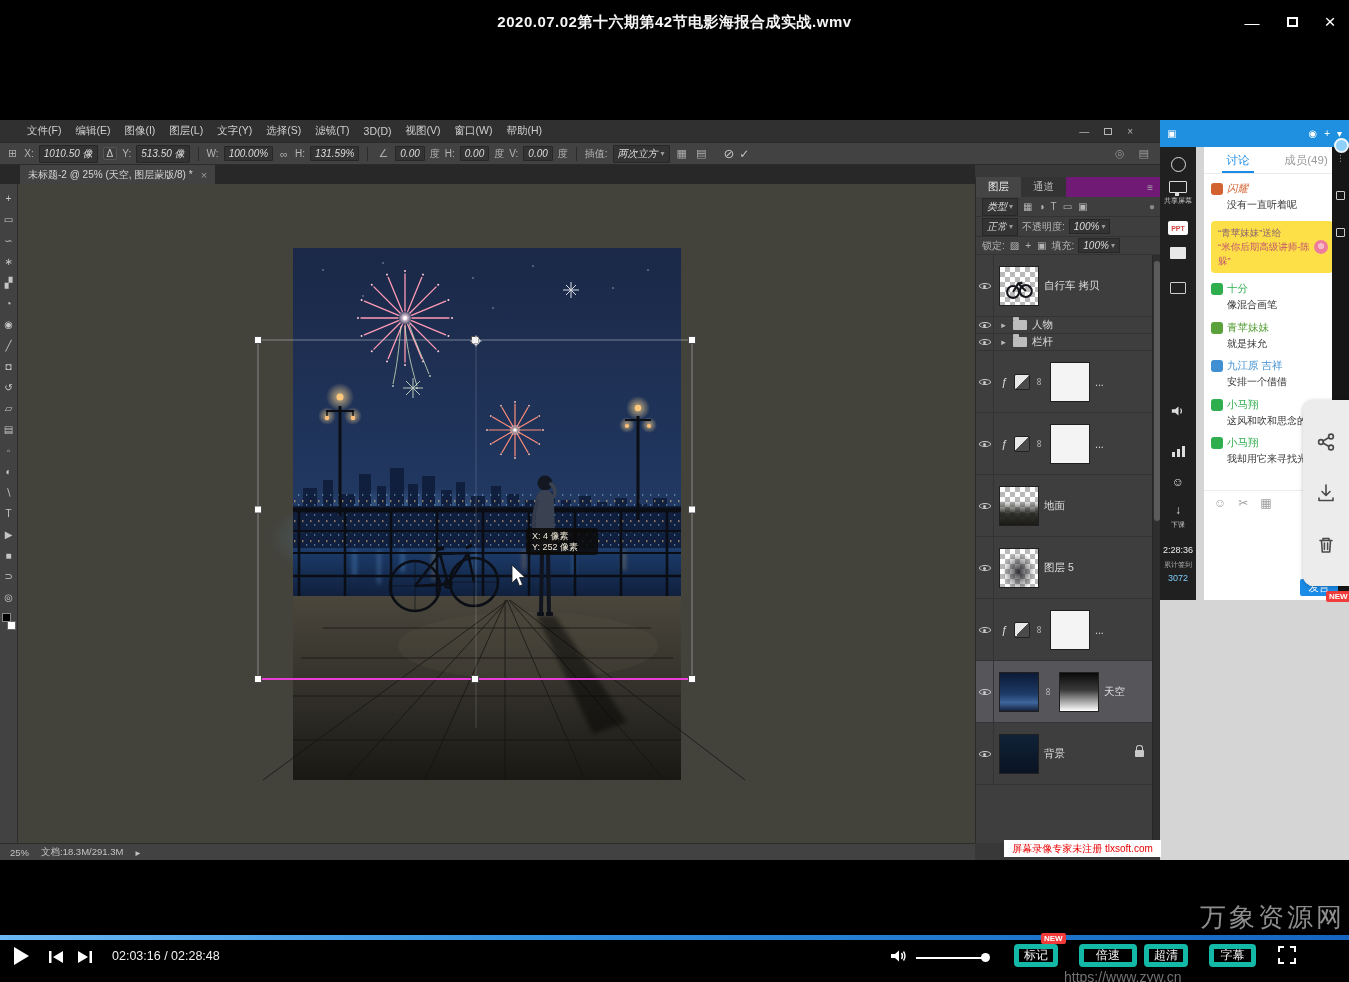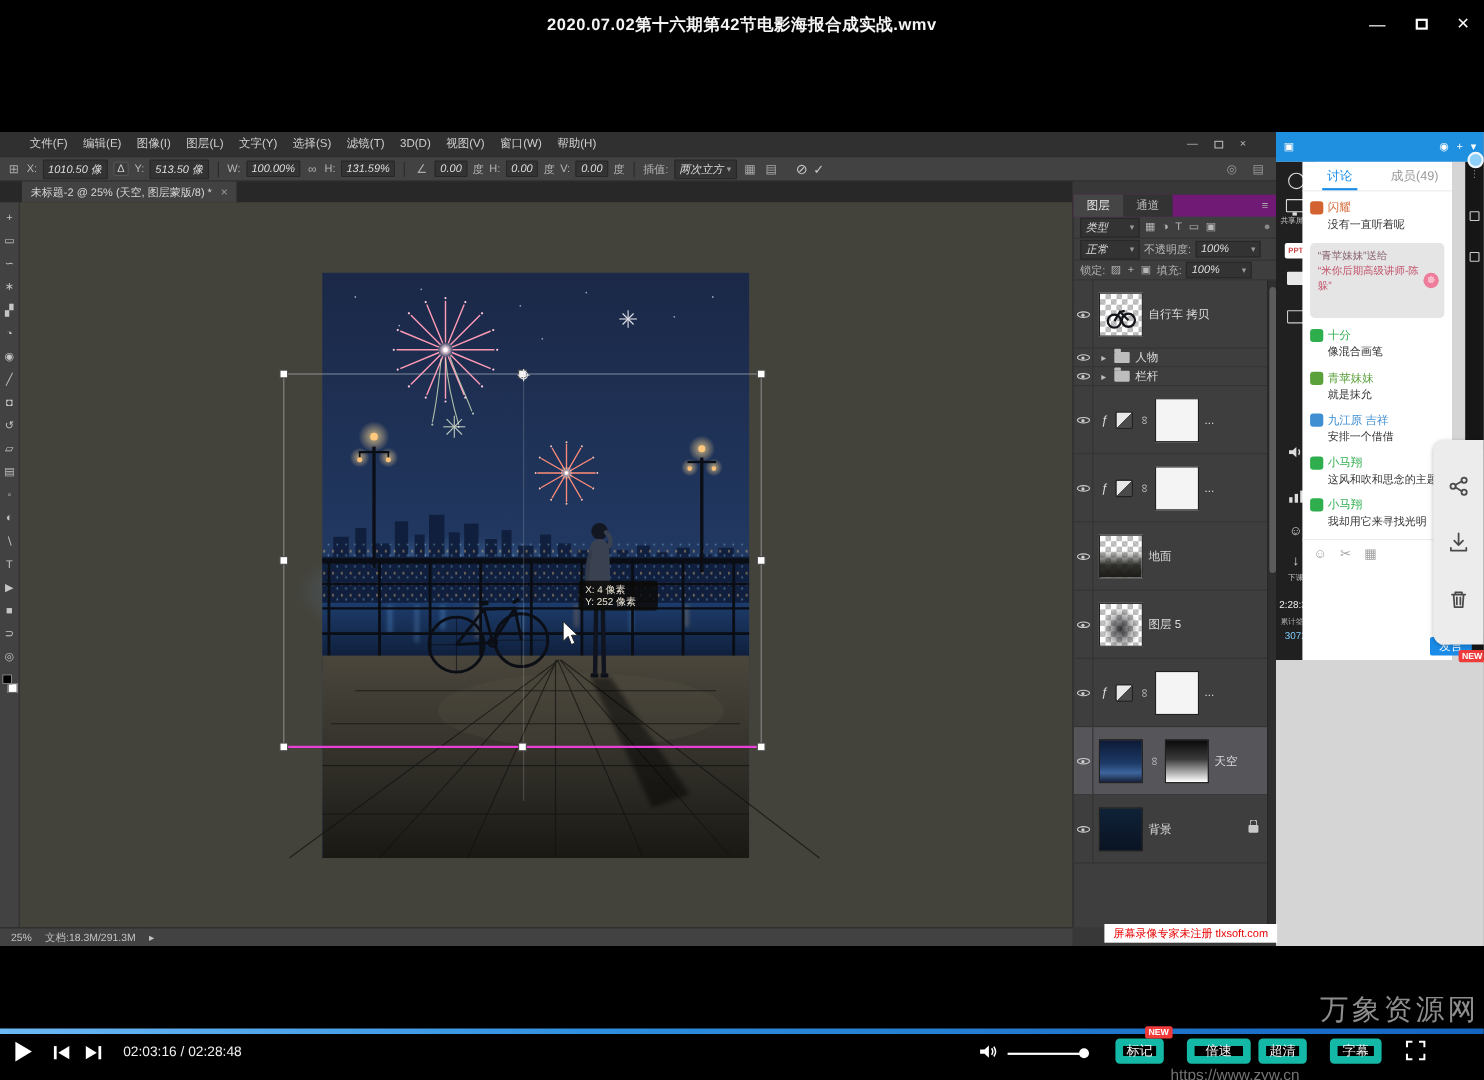--- a/index.html
+++ b/index.html
@@ -40,21 +40,21 @@
 .canvas{position:absolute;left:18px;top:64px;width:957px;height:659px;background:#43423b}
 .canvas svg{display:block;width:100%;height:100%}
 
 .panels{position:absolute;right:0;top:57px;width:186px;height:666px;background:#3e3e3e;border-left:1px solid #2a2a2a;font-size:10px;color:#ccc}
 .ptabs{height:20px;background:#701a75;display:flex;align-items:stretch}
 .ptab{padding:0 12px;display:flex;align-items:center;font-size:10.5px;color:#bbb;background:#333}
 .ptab.on{background:#454545;color:#e8e8e8}
 .pmenu{margin-left:auto;padding:0 8px;display:flex;align-items:center;color:#aaa}
 .prow{height:20px;display:flex;align-items:center;gap:4px;padding:0 6px;border-bottom:1px solid #333}
 .prow.lockrow{height:18px}
-.psel{background:#333;border:1px solid #272727;padding:1px 4px;display:inline-flex;gap:20px;align-items:center;color:#ddd}
+.psel{background:#333;border:1px solid #272727;padding:1px 4px;display:inline-flex;gap:2px;align-items:center;color:#ddd}
 .psel b{font-weight:normal;color:#999;font-size:8px}
 .ficon{color:#b5b5b5;font-size:10px;padding:0 1px}
 .fdot{margin-left:auto;color:#888}
 .llist{position:absolute;left:0;top:78px;right:9px;bottom:0;overflow:hidden}
 .lrow{height:62px;display:flex;align-items:center;gap:5px;border-bottom:1px solid #333;background:#3e3e3e}
 .lrow.sel{background:#55555a}
 .lrow.grp{height:17px}
 .eyebox{width:18px;height:100%;flex:0 0 18px;display:flex;align-items:center;justify-content:center;border-right:1px solid #333}
 .eye{width:12px;height:12px;position:relative;display:block}
 .eye::before{content:"";position:absolute;left:0;right:0;top:3px;bottom:3px;border:1px solid #ccc;border-radius:50%}
@@ -96,52 +96,52 @@
 .mon::after{content:"";position:absolute;left:5px;bottom:-4px;width:4px;height:3px;background:#ddd}
 .ppt{width:20px;height:14px;background:#fff;border-radius:2px;color:#d04545;font-size:7px;font-weight:bold;display:flex;align-items:center;justify-content:center}
 .wsq{width:16px;height:12px;background:#e8e8e8;border-radius:1px}
 .osq{width:16px;height:12px;border:1.5px solid #ccc;border-radius:1px}
 .bars{display:flex;align-items:flex-end;gap:2px;height:12px}
 .bars i{display:block;width:3px;background:#ddd}
 .sgly{font-size:12px;color:#ddd}
 .stime{font-size:9px;color:#eee}
 .scklab{font-size:7px;color:#aaa}
 .sckval{font-size:9px;color:#7ec8f8}
-.chatbody{position:absolute;left:24px;top:27px;width:136px;height:560px;background:#fff}
+.chatbody{position:absolute;left:44px;top:27px;width:136px;height:560px;background:#fff}
 .ctabs{height:27px;display:flex;border-bottom:1px solid #ebebeb}
 .ctab{flex:1;display:flex;align-items:center;justify-content:center;font-size:11.5px;color:#999;position:relative}
 .ctab.on{color:#1a8ce8}
 .ctab.on::after{content:"";position:absolute;bottom:0;left:26%;right:26%;height:2px;background:#1a8ce8}
 .msgs{padding:8px 7px 0;height:316px;overflow:hidden}
 .msg{margin-bottom:9px}
 .mname{display:flex;align-items:center;gap:4px;font-size:10.5px}
 .mdot{width:12px;height:12px;border-radius:3px;flex:0 0 12px}
 .mtext{font-size:10px;color:#333;margin:3px 0 0 16px;line-height:1.25}
-.gift{background:#e5e5e5;border-radius:4px;padding:5px 20px 21px 7px;font-size:9.5px;color:#8a6570;line-height:1.5;position:relative;margin:2px 0 9px}
+.gift{background:#fde047;border-radius:4px;padding:5px 20px 5px 7px;font-size:9.5px;color:#8a6570;line-height:1.5;position:relative;margin:2px 0 9px}
 .gift .g2{color:#c2556e}
 .gflower{position:absolute;right:5px;top:50%;margin-top:-7px;width:14px;height:14px;border-radius:50%;background:radial-gradient(circle at 50% 45%,#f7b9c8 0 30%,#ee7d9b 31% 70%,#f3a0b6 71%)}
 .cinput{position:absolute;left:0;top:343px;width:100%;height:24px;border-top:1px solid #ececec;display:flex;align-items:center;gap:12px;padding:0 10px;color:#a0a0a0;font-size:12px}
 .rightrail{position:absolute;left:172px;top:27px;width:17px;height:453px;background:#161616;display:flex;flex-direction:column;align-items:center;padding-top:6px;gap:28px;color:#888;font-size:9px}
 .graybelow{position:absolute;left:0;top:480px;width:189px;height:260px;background:#d5d5d5}
 .speakbtn{position:absolute;left:140px;top:459px;width:38px;height:17px;background:#1a8ce8;color:#fff;font-size:10.5px;display:flex;align-items:center;justify-content:center;border-radius:2px;z-index:5}
 .newtag{position:absolute;left:166px;top:471px;background:#f03b3b;color:#fff;font-size:8px;font-weight:bold;padding:1px 3px;border-radius:2px;z-index:6}
 .floatpanel{position:absolute;left:143px;top:280px;width:46px;height:186px;background:#ececec;border-radius:10px 0 0 10px;box-shadow:0 1px 4px rgba(0,0,0,.25);display:flex;flex-direction:column;align-items:center;justify-content:space-evenly;z-index:7}
 .floatpanel svg{stroke:#4a4a4a;fill:none;stroke-width:1.6;stroke-linecap:round;stroke-linejoin:round}
 
 .banner{position:absolute;left:1004px;top:840px;width:157px;height:17px;background:#fff;display:flex;align-items:center;justify-content:center;z-index:30}
 .banner span{color:#e80000;font-size:10px;font-weight:normal;white-space:nowrap}
 
 .progress{position:absolute;left:0;top:935px;width:1349px;height:5px;background:linear-gradient(90deg,#6cb8f5 0%,#2f8fe0 40%,#1565c0 100%);z-index:2}
 .playbtn{position:absolute;left:14px;top:947px;width:0;height:0;border-left:15px solid #fff;border-top:9px solid transparent;border-bottom:9px solid transparent;z-index:3}
 .skipbtn{position:absolute;top:950px;z-index:3}
 .ptime{position:absolute;left:112px;top:949px;font-size:12.5px;color:#f0f0f0;z-index:3}
 .spk{position:absolute;left:890px;top:949px;z-index:3}
 .volline{position:absolute;left:916px;top:957px;width:70px;height:2px;background:#fff;z-index:3}
 .volknob{position:absolute;left:981px;top:953px;width:9px;height:9px;border-radius:50%;background:#fff;z-index:3}
-.pbtn{position:absolute;top:944px;height:23px;border:7px solid #14b8a6;border-radius:4px;color:#f5f5f5;font-size:12px;display:flex;align-items:center;justify-content:center;background:rgba(0,0,0,.3);z-index:3}
+.pbtn{position:absolute;top:944px;height:23px;border:5px solid #14b8a6;border-radius:4px;color:#f5f5f5;font-size:12px;display:flex;align-items:center;justify-content:center;background:rgba(0,0,0,.3);z-index:3}
 .badge-new{position:absolute;left:1041px;top:933px;background:#f23a3a;color:#fff;font-size:8px;font-weight:bold;padding:1px 3px;border-radius:2px;z-index:4}
 .fsbtn{position:absolute;left:1278px;top:946px;z-index:3}
 .wm1{position:absolute;left:1200px;top:900px;font-size:26px;color:#8d8d8d;letter-spacing:3px;z-index:1}
 .wm2{position:absolute;left:1064px;top:969px;font-size:14px;color:#737373;z-index:1}
 </style>
 </head>
 <body>
 
 <div class="screen">
 
@@ -732,21 +732,21 @@
 
     <div class="chatbody">
       <div class="ctabs">
         <span class="ctab on">讨论</span>
         <span class="ctab">成员(49)</span>
       </div>
       <div class="msgs">
         <div class="msg">
           <div class="mname">
               <span class="mdot" style="background: rgb(210, 98, 47);"></span>
-              <span style="color: rgb(210, 98, 47);">闪耀</span>
+              <span style="color: rgb(210, 98, 47); font-style: italic;">闪耀</span>
             </div>
           <div class="mtext">没有一直听着呢</div>
         </div>
         <div class="gift">
           <div>“青苹妹妹”送给</div>
           <div class="g2">“米你后期高级讲师-陈躲”</div>
           <span class="gflower"></span>
         </div>
         <div class="msg">
           <div class="mname">

